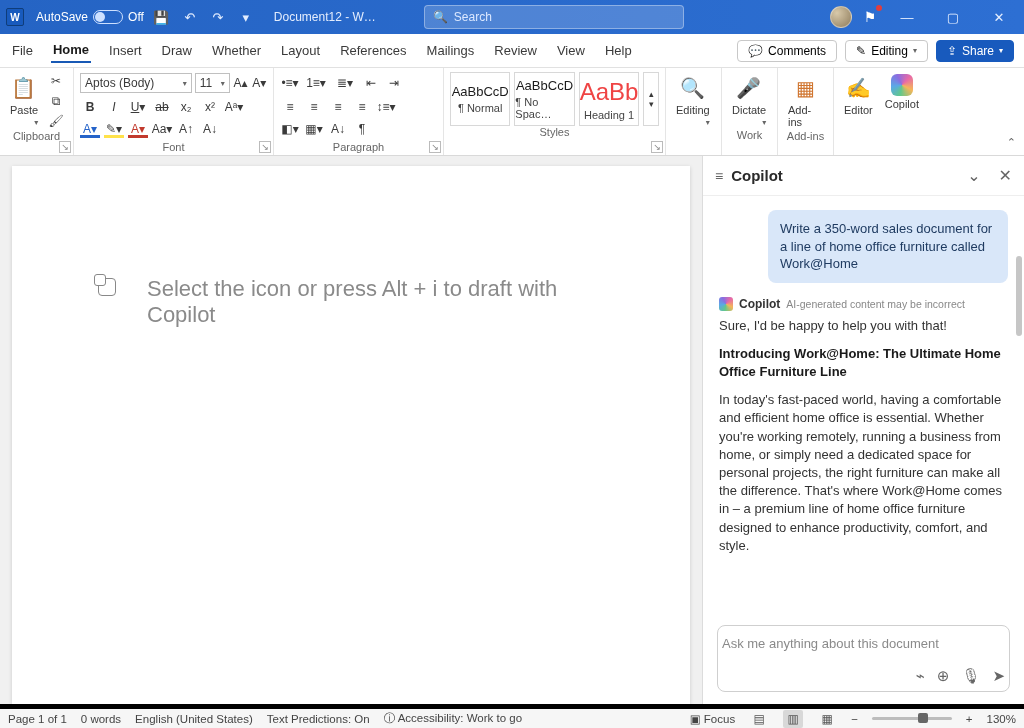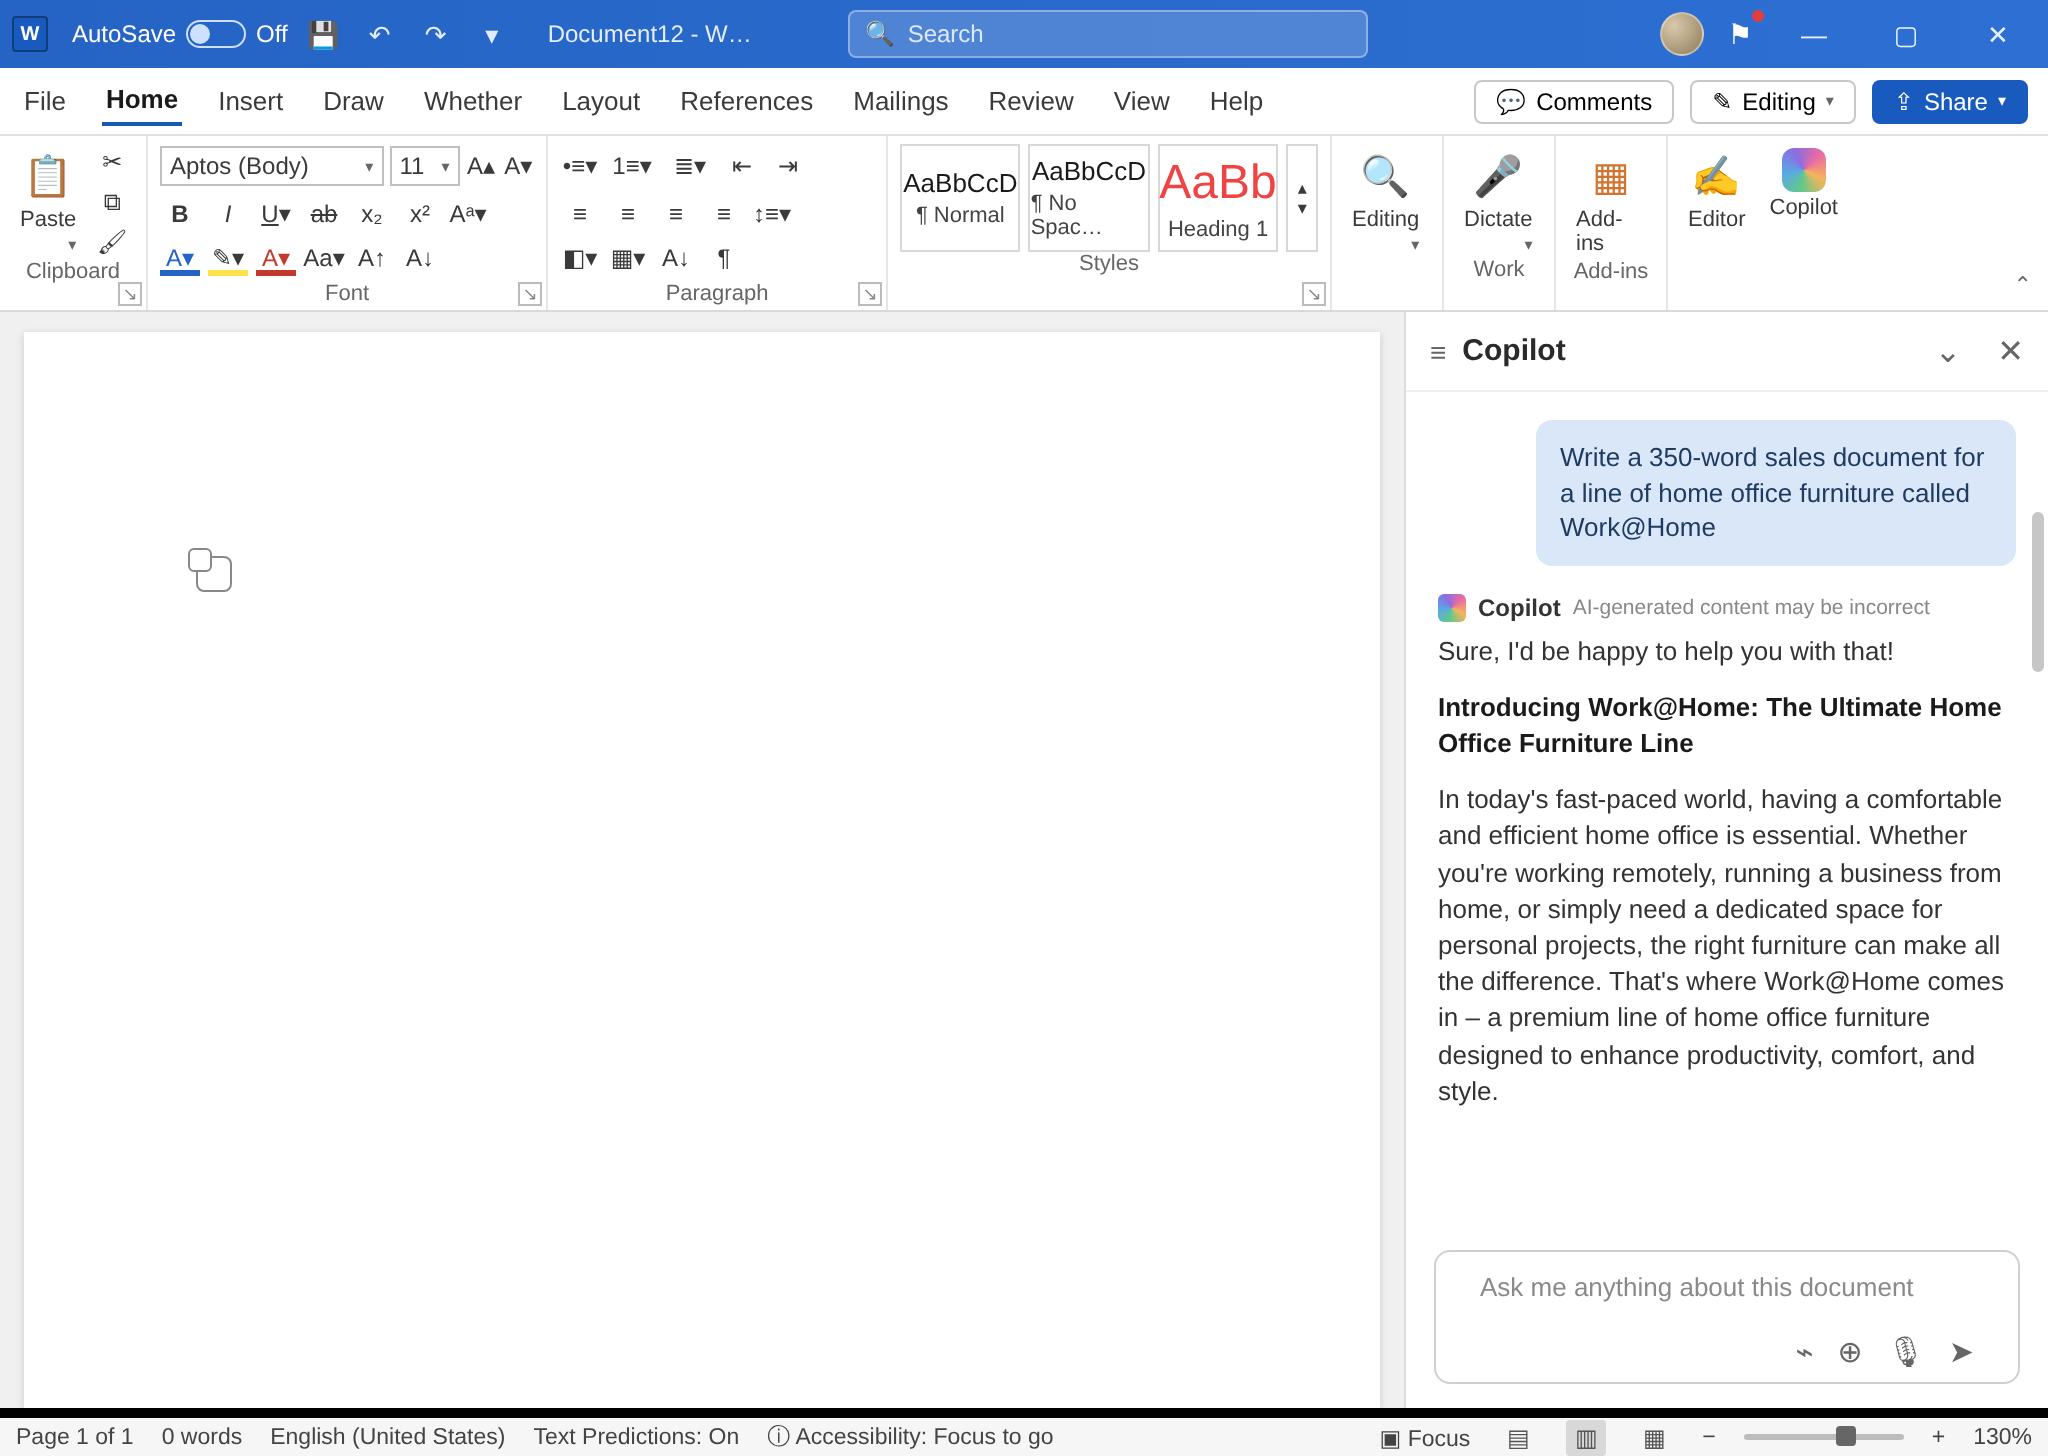--- a/index.html
+++ b/index.html
@@ -64,21 +64,21 @@
 .pane-title { font-size: 15px; font-weight: 600; color: #2a2a2a; flex: 1; }
 .pane-body { flex: 1; overflow: hidden; padding: 14px 16px 6px 16px; font-size: 13px; color: #333; position: relative; }
 .user-bubble { background: #d9e7f9; border-radius: 8px; padding: 10px 12px; margin: 0 0 14px auto; max-width: 240px; color: #1f3b61; font-size: 13px; line-height: 1.35; }
 .ai-head { display: flex; align-items: center; gap: 6px; font-size: 12px; margin-bottom: 6px; }
 .ai-head .cl { width: 14px; height: 14px; background: conic-gradient(from 45deg, #e86aa6, #f5b65a, #62c88a, #5aa9e6, #8a6de0, #e86aa6); border-radius: 3px; }
 .ai-head .name { font-weight: 600; color: #333; }
 .ai-head .disc { color: #888; font-size: 10.5px; }
 .ai-text { line-height: 1.4; margin-bottom: 10px; }
 .ai-text.strong { font-weight: 700; color: #1a1a1a; }
 .suggestion-chip { border: 1px solid #cfcfcf; border-radius: 6px; padding: 6px 10px; font-size: 12px; color: #333; margin-top: 8px; display: inline-block; max-width: 100%; }
-.inputbox { border: 1px solid #cfcfcf; border-radius: 8px; margin: 10px 14px 12px; padding: 10px 22px 6px; }
+.inputbox { border: 1px solid #cfcfcf; border-radius: 8px; margin: 10px 14px 12px; padding: 10px 4px 6px; }
 .inputbox .ph { color: #8a8a8a; font-size: 13px; margin-bottom: 16px; }
 .inputbox .row { display: flex; justify-content: flex-end; gap: 12px; font-size: 15px; color: #666; }
 .pane-scroll { position: absolute; right: 2px; top: 60px; width: 6px; height: 80px; background: #c6c6c6; border-radius: 3px; }
 
 
 .status { height: 24px; background: #f6f6f6; border-top: 5px solid #000000; display: flex; align-items: center; font-size: 11.5px; color: #444; padding: 0 8px; gap: 14px; }
 .status .spacer { flex: 1; }
 .sicon { width: 20px; height: 18px; display: flex; align-items: center; justify-content: center; color: #555; font-size: 12px; border-radius: 2px; }
 .sicon.active { background: #d8d8d8; }
 .zoom-slider { width: 80px; height: 3px; background: #bcbcbc; position: relative; border-radius: 2px; }
@@ -293,20 +293,21 @@
         </div>
     </div>
     <div style="position:absolute;right:8px;bottom:6px;font-size:11px;color:#666">⌃</div>
   </div>
 </div>
 
 <div class="main">
   <div class="doc-area">
     <div class="page">
       <div class="draft-icon"></div>
+      <div class="placeholder-text">Select the icon or press Alt + i to draft with Copilot</div>
     </div>
   </div>
 
   <div class="pane">
     <div class="pane-head">
       <span class="ham">≡</span>
       <span class="pane-title">Copilot</span>
       <span style="color:#666">⌄</span>
       <span style="color:#666;margin-left:10px">✕</span>
     </div>
@@ -333,21 +334,21 @@
       </div>
     </div>
   </div>
 </div>
 
 <div class="status">
   <span>Page 1 of 1</span>
   <span>0 words</span>
   <span>English (United States)</span>
   <span>Text Predictions: On</span>
-  <span><span>ⓘ</span> <span>Accessibility: Focus to go</span></span>
+  <span><span>ⓘ</span> <span>Accessibility: Work to go</span></span>
   <div class="spacer"></div>
   <span><span>▣</span> <span>Focus</span></span>
   <div class="sicon">▤</div>
   <div class="sicon active">▥</div>
   <div class="sicon">▦</div>
   <span>−</span>
   <div class="zoom-slider">
       <div class="thumb"></div>
     </div>
   <span>+</span>

